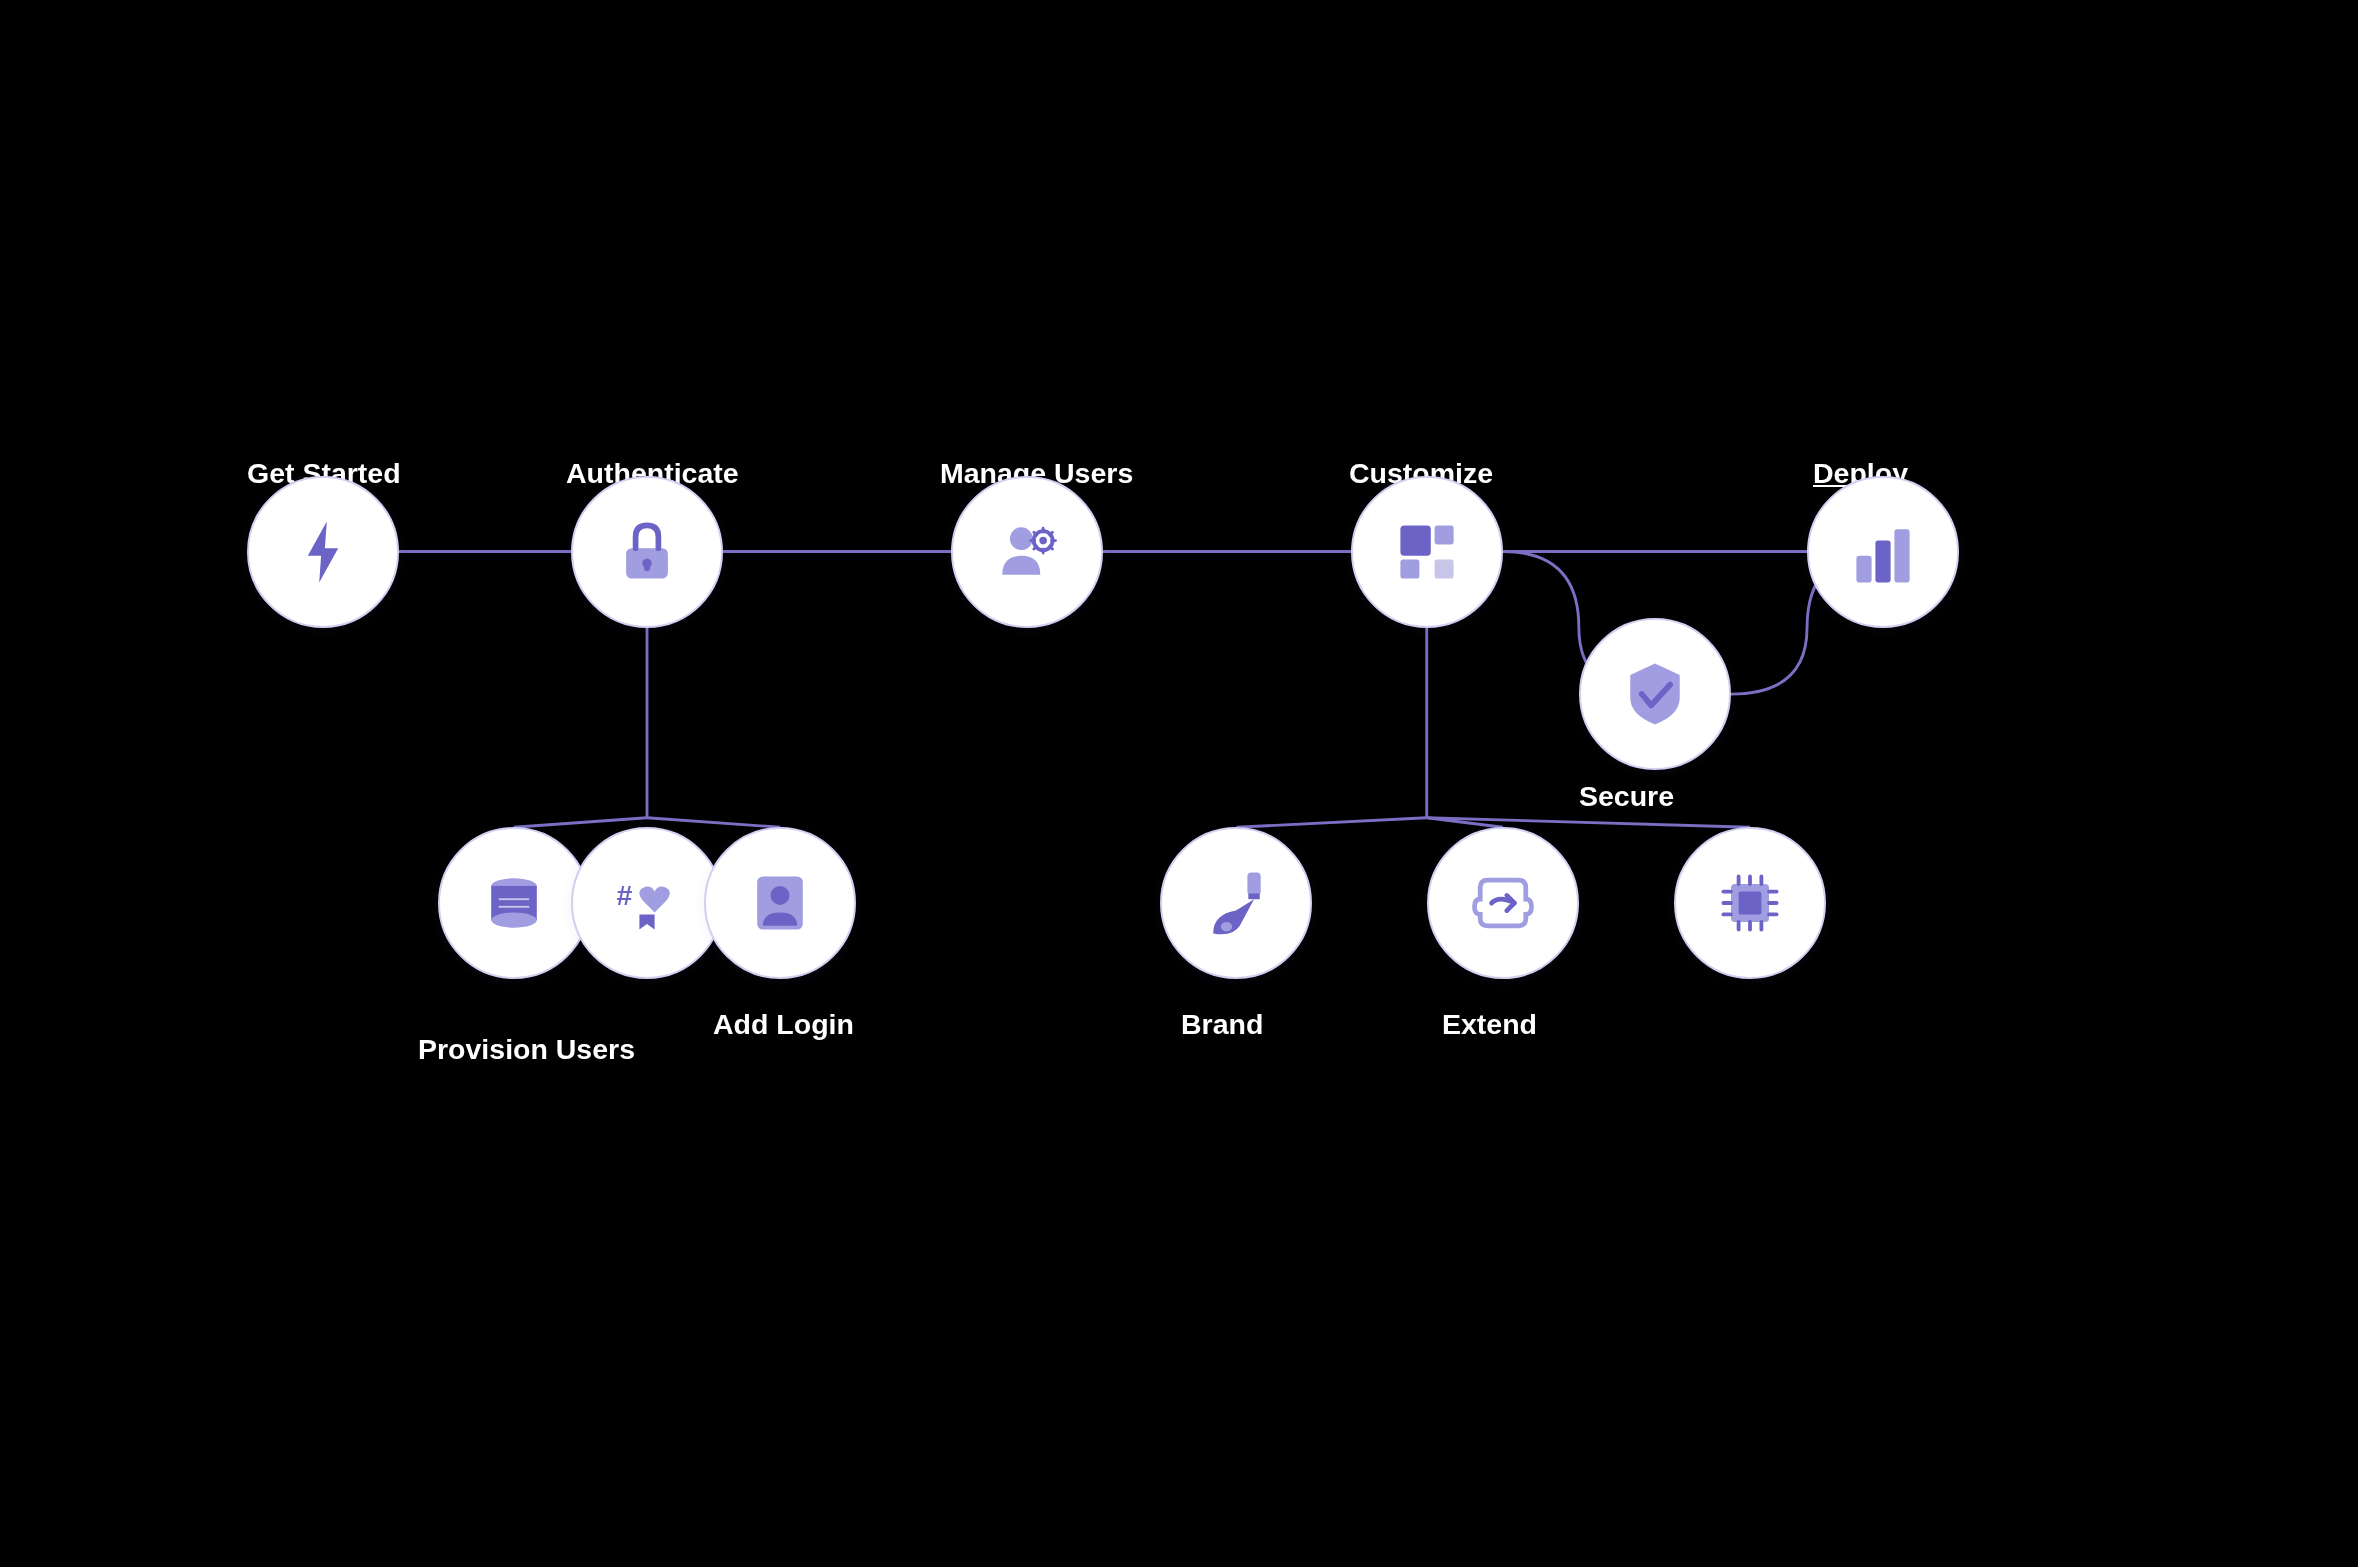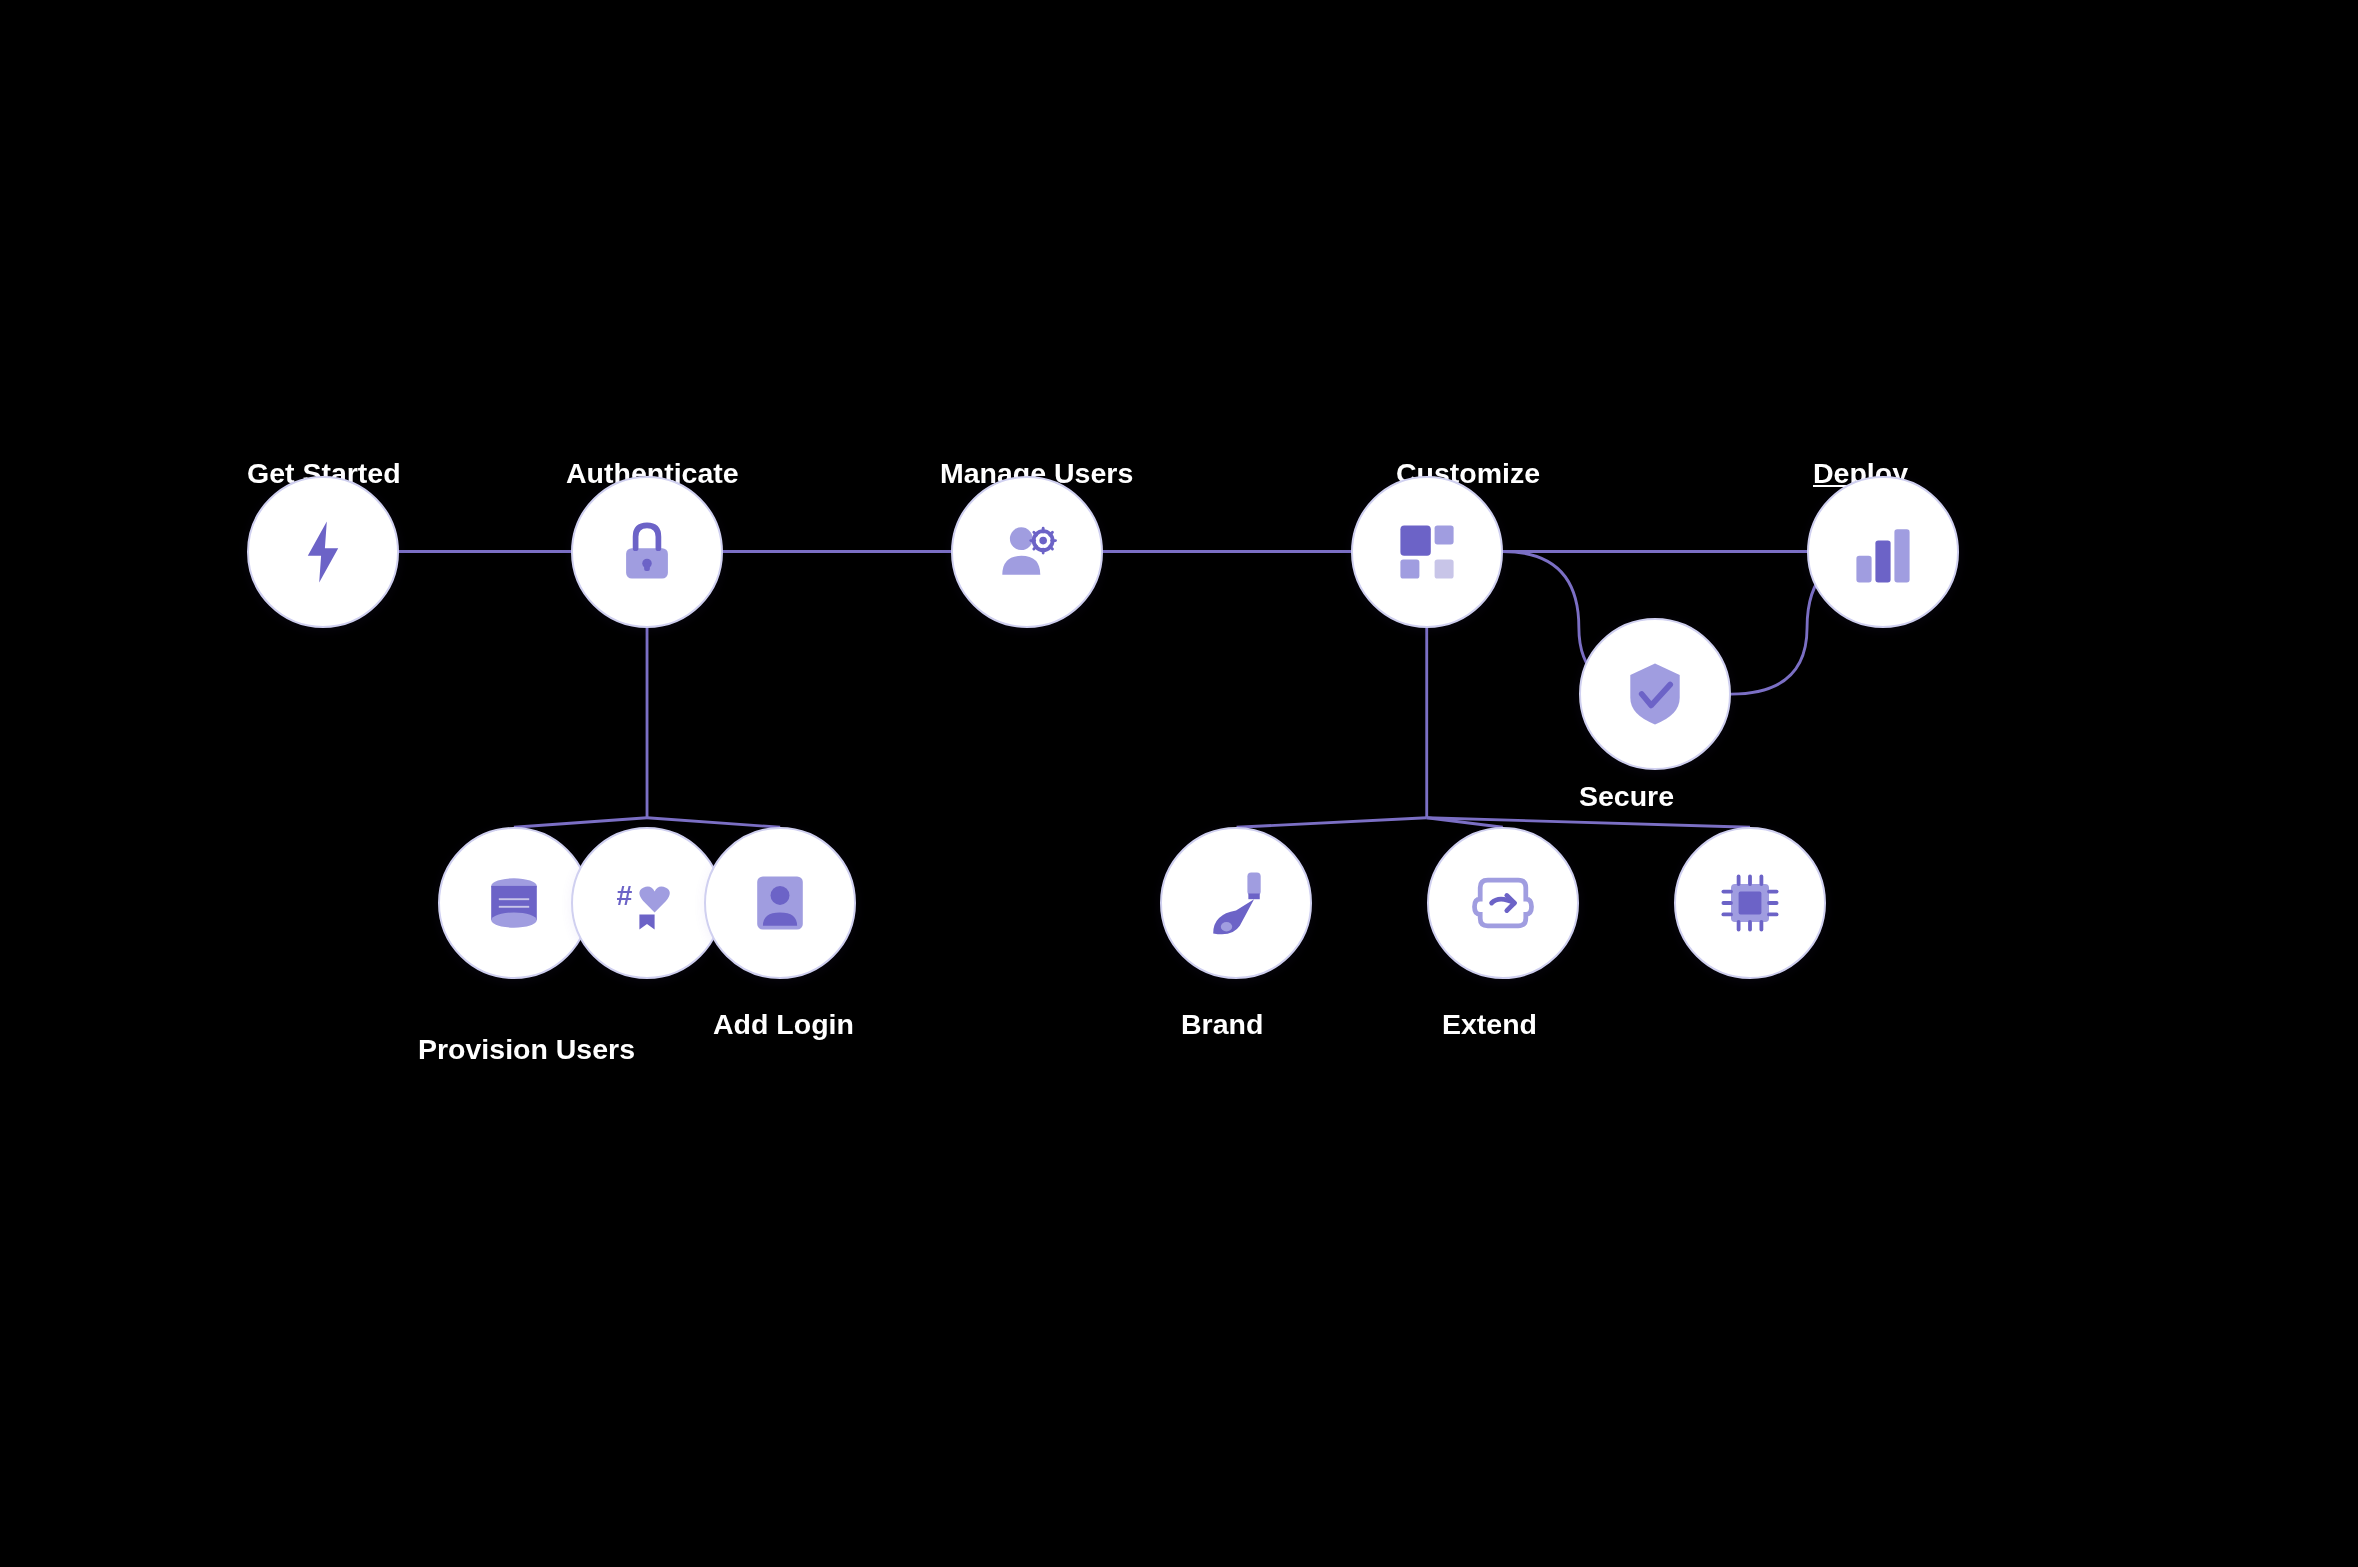--- a/index.html
+++ b/index.html
@@ -93,21 +93,21 @@
     <line x1="1840" y1="870" x2="1840" y2="950" stroke="#7b6fc4" stroke-width="3"></line>
 
     <path d="M 1580 580 Q 1660 580 1660 660 Q 1660 730 1740 730" fill="none" stroke="#7b6fc4" stroke-width="3"></path>
 
     <path d="M 1820 730 Q 1900 730 1900 660 Q 1900 580 1980 580" fill="none" stroke="#7b6fc4" stroke-width="3"></path>
   </svg>
 
   <div class="label-above" style="left:247px; top:457px;">Get Started</div>
   <div class="label-above" style="left:566px; top:457px;">Authenticate</div>
   <div class="label-above" style="left:940px; top:457px;">Manage Users</div>
-  <div class="label-above" style="left:1396px; top:457px;">Customize</div>
+  <div class="label-above" style="left:1349px; top:457px;">Customize</div>
   <div class="label-above" style="left:1813px; top:457px;text-decoration:underline;">Deploy</div>
 
   <div class="node" style="position:absolute; left:247px; top:476px;">
     <div class="node-circle">
       <svg class="icon-svg" viewBox="0 0 80 80">
         <polygon points="44,8 24,44 38,44 36,72 56,36 42,36" fill="#6c63c7"></polygon>
       </svg>
     </div>
   </div>
 

